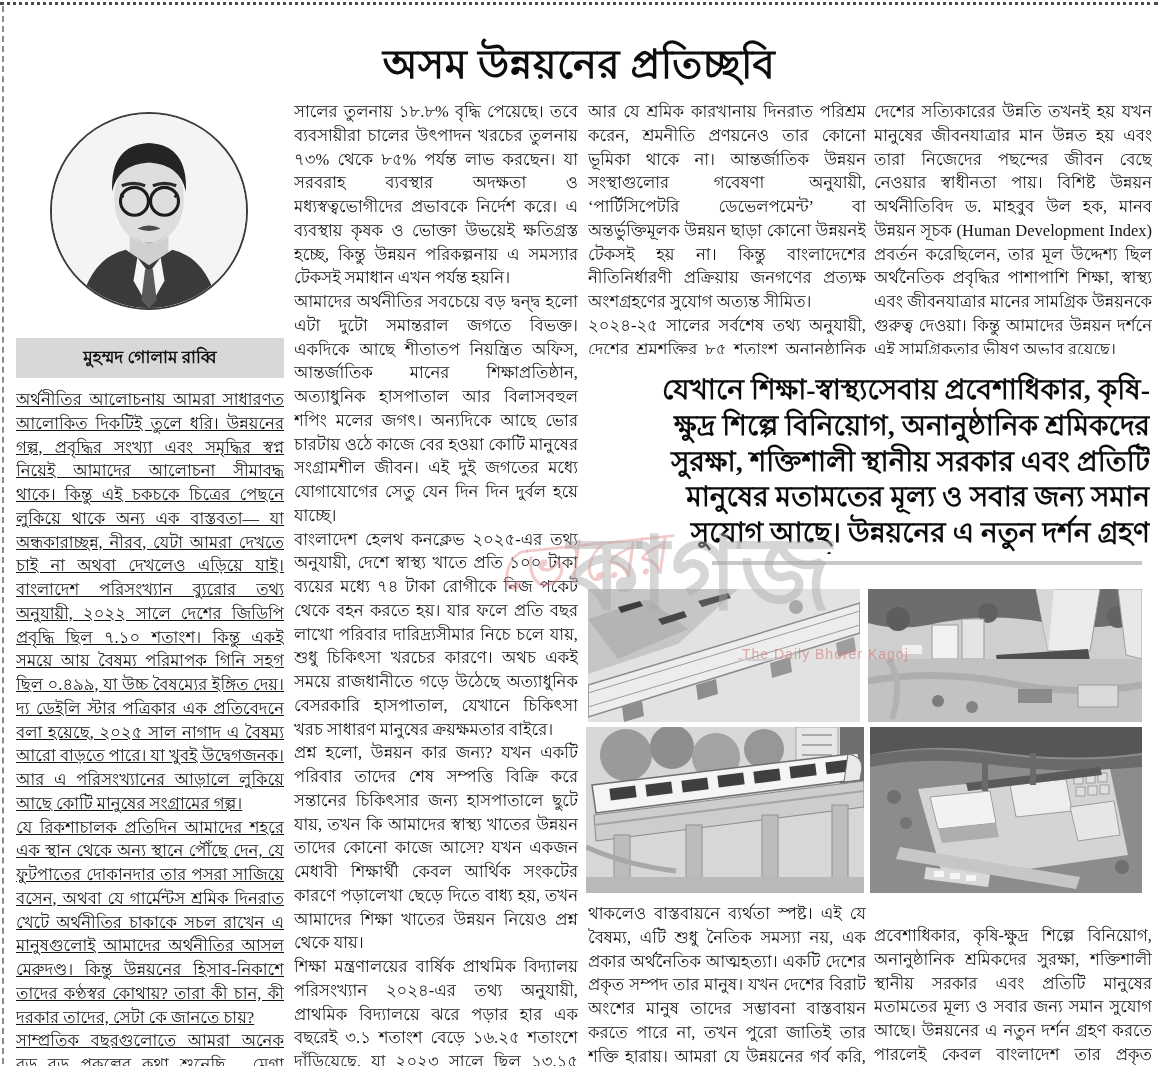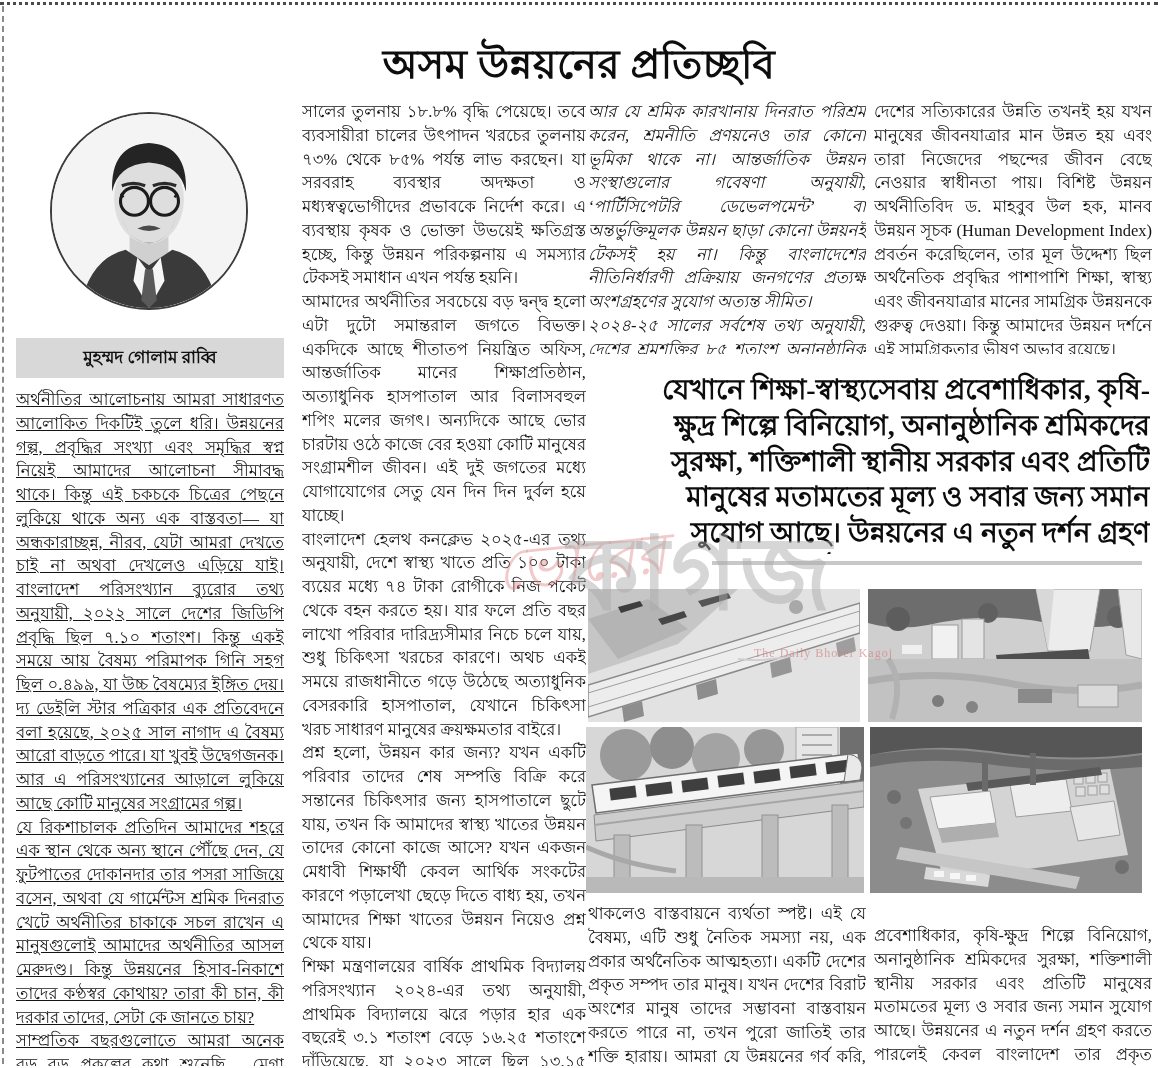--- a/index.html
+++ b/index.html
@@ -23,39 +23,39 @@
   .photo-wrap svg{display:block;width:100%;height:100%;}
   .nameplate{
     position:absolute;left:16px;top:338px;width:268px;height:40px;background:#d8d8d8;
     display:flex;align-items:center;justify-content:center;
     font-size:17px;font-weight:bold;color:#111;
   }
 
   .col{position:absolute;text-align:justify;font-size:16.5px;line-height:1.44;overflow:hidden;}
   .col p{margin:0;}
   #col1{left:16px;top:388px;width:268px;height:678px;text-decoration:underline;}
-  #col2{left:294px;top:100px;width:284px;height:966px;margin-left:8px;}
-  #col3t{left:588px;top:100px;width:278px;height:254px;font-style:italic;}
+  #col2{left:294px;top:100px;width:284px;height:966px;}
+  #col3t{left:588px;top:100px;width:278px;height:254px;}
   #col4t{left:874px;top:100px;width:278px;height:254px;}
   #col3b{left:588px;top:902px;width:278px;height:164px;}
   #col4b{left:874px;top:924px;width:278px;height:164px;}
 
   .pull-quote{
     position:absolute;left:630px;top:372px;width:520px;height:182px;
     font-size:28px;font-weight:bold;line-height:1.28;text-align:right;color:#0c0c0c;
     overflow:hidden;
   }
 
   .wm{position:absolute;left:498px;top:500px;width:470px;height:170px;pointer-events:none;z-index:6;}
   .wm-word{position:absolute;left:70px;top:24px;font-size:102px;font-weight:bold;
     color:rgba(170,170,170,.48);line-height:1;letter-spacing:2px;}
   .wm-script{position:absolute;left:-2px;top:34px;font-size:58px;font-style:italic;
     color:rgba(222,130,130,.42);transform:rotate(-6deg);line-height:1;}
-  .wm-tagline{position:absolute;left:244px;top:146px;font-size:12px;
-    color:rgba(214,125,125,.65);font-family:Liberation Serif, serif;letter-spacing:1px;margin-left:12px;}
+  .wm-tagline{position:absolute;left:244px;top:146px;font-size:14px;
+    color:rgba(214,125,125,.65);font-family:Liberation Sans, sans-serif;letter-spacing:1px;}
   .wm-line{position:absolute;left:712px;top:561px;width:430px;height:4px;background:#c8c8c8;z-index:5;}
 
   .photo{position:absolute;overflow:hidden;background:#dcdcdc;}
   .photo svg{display:block;width:100%;height:100%;}
   #img-bridge{left:588px;top:589px;width:272px;height:133px;}
   #img-nuclear{left:868px;top:589px;width:274px;height:133px;}
   #img-metro{left:586px;top:727px;width:278px;height:166px;}
   #img-plant{left:870px;top:727px;width:272px;height:166px;}
 </style>
 </head>

